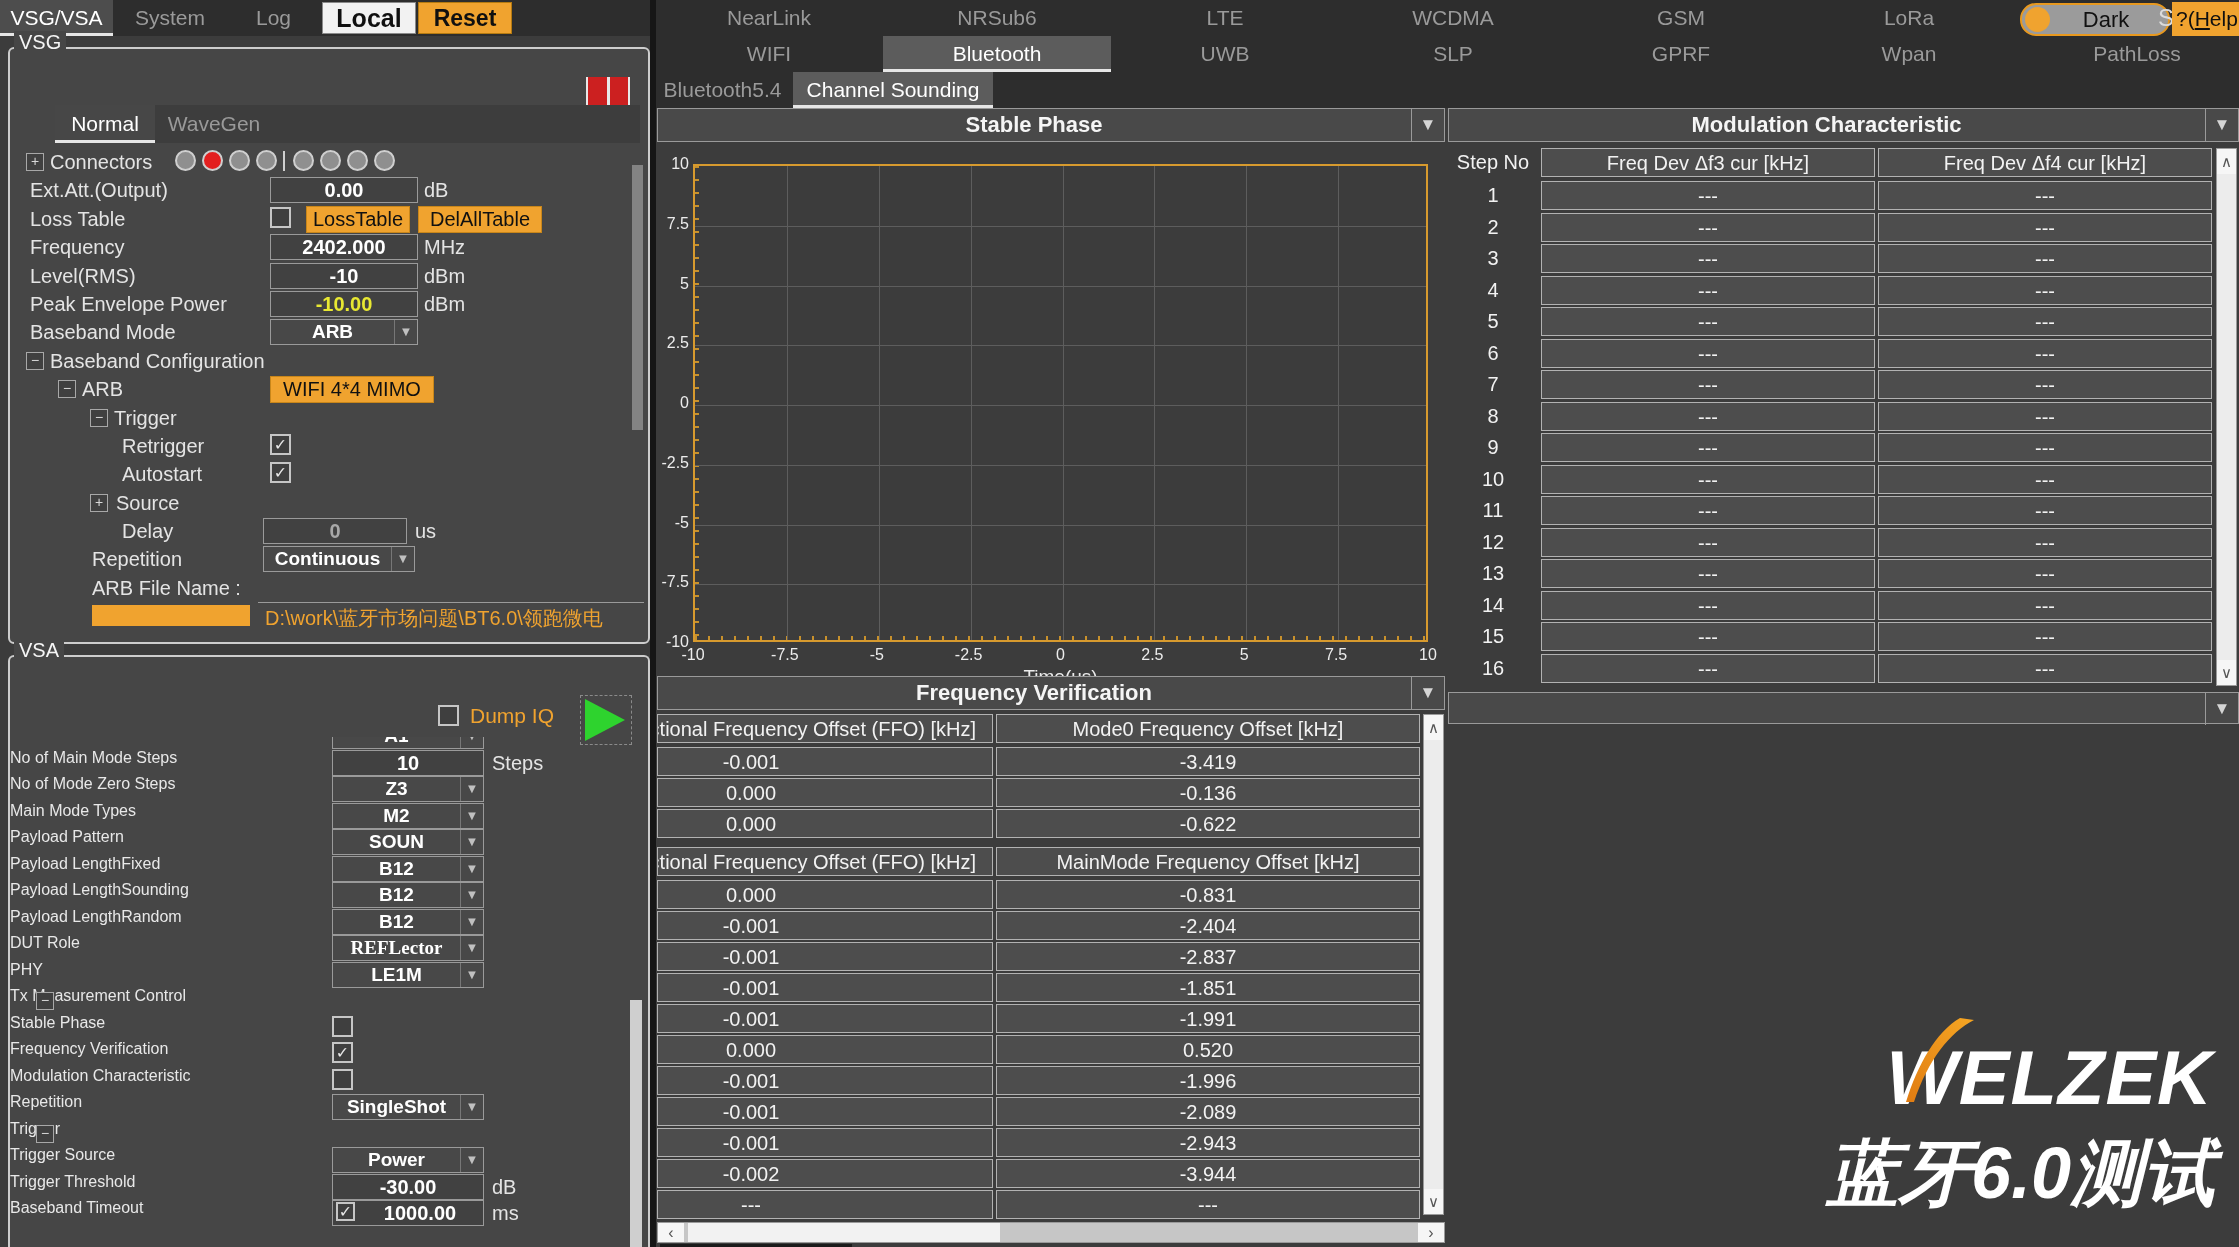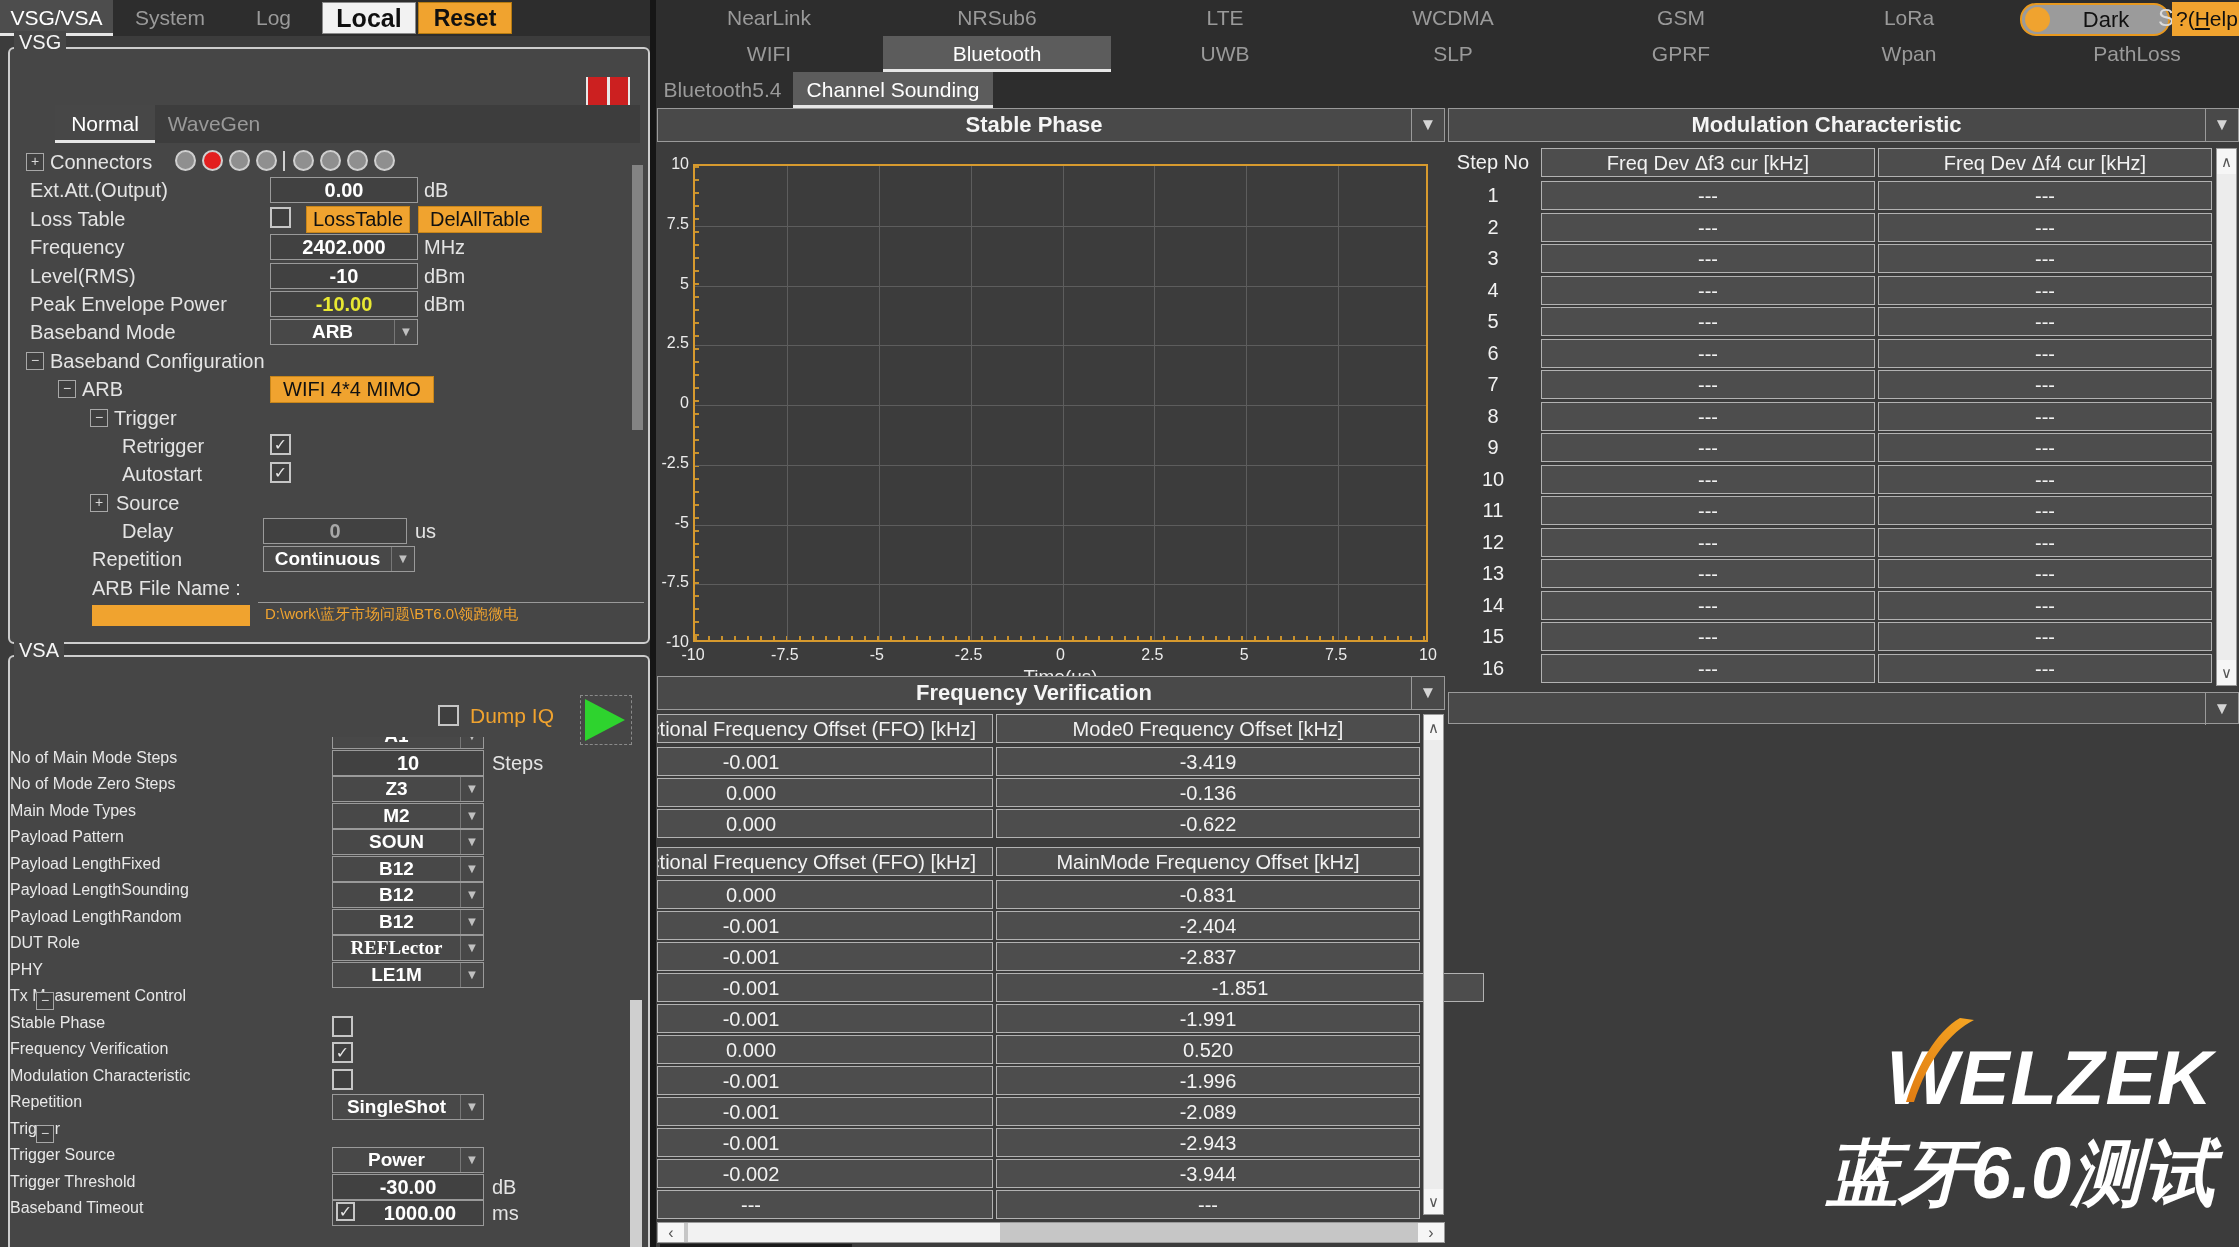--- a/index.html
+++ b/index.html
@@ -54,21 +54,21 @@
   .cb{position:absolute;top:2px;width:21px;height:21px;border:2px solid #c6c6c6;background:#3f3f3f;
       box-sizing:border-box;text-align:center;line-height:17px;font-size:16px;color:#e6e6e6;}
   .obtn{position:absolute;top:1px;height:25px;line-height:25px;background:#F0A32F;border:1px solid #c8861a;
         color:#111;font-size:20px;text-align:center;}
   .conn{position:absolute;top:2px;width:21px;height:21px;border-radius:50%;border:2px solid #cfcfcf;
         background:#8f8f8f;box-sizing:border-box;}
   .conn.on{background:#e31f1f;}
   .connsep{position:absolute;top:3px;width:2px;height:20px;background:#cfcfcf;}
   .scrollthumb{position:absolute;background:#838383;}
   .pathline{position:absolute;left:248px;right:4px;top:0;height:1px;background:#9a9a9a;}
-  .pathtext{position:absolute;left:255px;top:3px;font-size:15px;color:#F0A32F;white-space:nowrap;text-align:right;}
+  .pathtext{position:absolute;left:255px;top:3px;font-size:20px;color:#F0A32F;white-space:nowrap;text-align:right;}
   .oblock{position:absolute;left:82px;top:3px;width:158px;height:21px;background:#F0A32F;}
 
   
   .dumpiq-lbl{position:absolute;font-size:21px;color:#F0A32F;}
   .playbtn{position:absolute;width:52px;height:50px;border:1px dashed #8a8a8a;box-sizing:border-box;}
   .playbtn div{position:absolute;left:4px;top:3px;width:0;height:0;border-top:21px solid transparent;
                border-bottom:21px solid transparent;border-left:40px solid #2ed32e;}
   .vsa-view{position:absolute;left:0;top:80px;right:0;bottom:0;overflow:hidden;}
   .vsa-list{position:relative;margin-top:-15px;}
   .vrow{position:relative;height:26.5px;}
@@ -453,21 +453,21 @@
         <span>Fractional Frequency Offset (FFO) [kHz]</span>
       </div>
       <div class="tcell" style="left: 339px; top: 0px; width: 424px;">MainMode Frequency Offset [kHz]</div>
       <div class="tcell fv-c1" style="left: 0px; top: 33px; width: 336px;">0.000</div>
       <div class="tcell" style="left: 339px; top: 33px; width: 424px;">-0.831</div>
       <div class="tcell fv-c1" style="left: 0px; top: 64px; width: 336px;">-0.001</div>
       <div class="tcell" style="left: 339px; top: 64px; width: 424px;">-2.404</div>
       <div class="tcell fv-c1" style="left: 0px; top: 95px; width: 336px;">-0.001</div>
       <div class="tcell" style="left: 339px; top: 95px; width: 424px;">-2.837</div>
       <div class="tcell fv-c1" style="left: 0px; top: 126px; width: 336px;">-0.001</div>
-      <div class="tcell" style="left: 339px; top: 126px; width: 488px;">-1.851</div>
+      <div class="tcell" style="left: 339px; top: 126px; width: 424px;">-1.851</div>
       <div class="tcell fv-c1" style="left: 0px; top: 157px; width: 336px;">-0.001</div>
       <div class="tcell" style="left: 339px; top: 157px; width: 424px;">-1.991</div>
       <div class="tcell fv-c1" style="left: 0px; top: 188px; width: 336px;">0.000</div>
       <div class="tcell" style="left: 339px; top: 188px; width: 424px;">0.520</div>
       <div class="tcell fv-c1" style="left: 0px; top: 219px; width: 336px;">-0.001</div>
       <div class="tcell" style="left: 339px; top: 219px; width: 424px;">-1.996</div>
       <div class="tcell fv-c1" style="left: 0px; top: 250px; width: 336px;">-0.001</div>
       <div class="tcell" style="left: 339px; top: 250px; width: 424px;">-2.089</div>
       <div class="tcell fv-c1" style="left: 0px; top: 281px; width: 336px;">-0.001</div>
       <div class="tcell" style="left: 339px; top: 281px; width: 424px;">-2.943</div>

